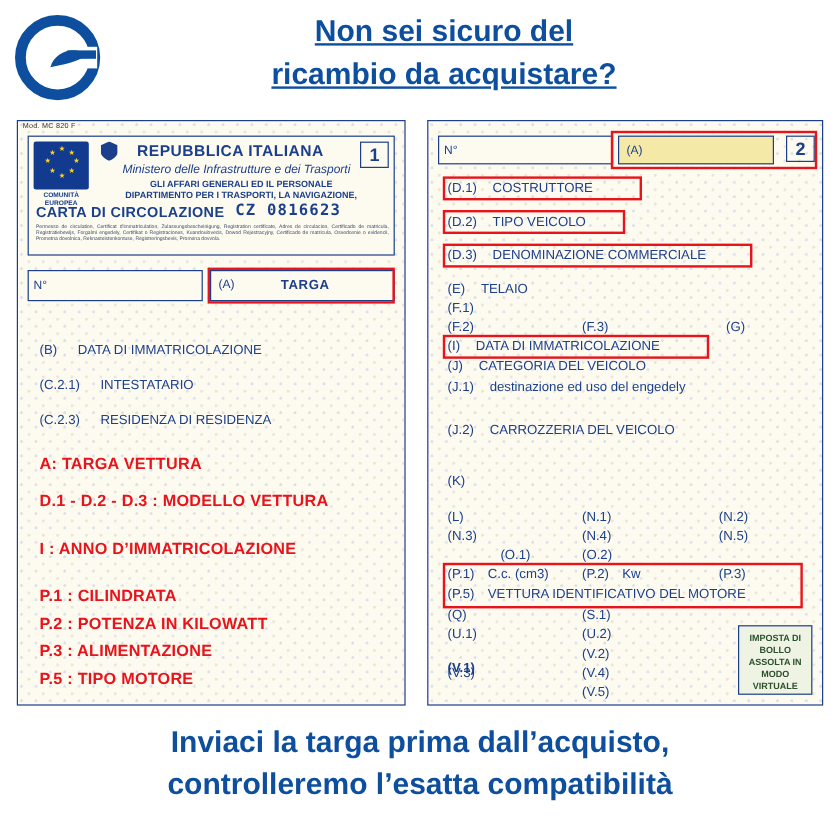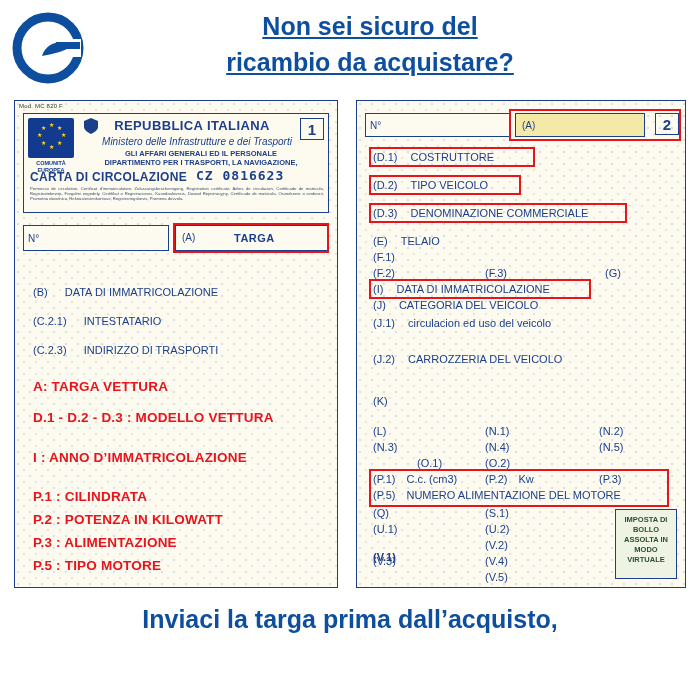--- a/index.html
+++ b/index.html
@@ -325,21 +325,21 @@
     position: absolute;
     color: #1b3f8b;
     font-size: 11px;
     white-space: nowrap;
   }
   #bollo {
     position: absolute;
     right: 8px;
     bottom: 8px;
     width: 62px;
-    height: 70px;
+    height: 58px;
     border: 1px solid #1b3f8b;
     background: #eef3e4;
     box-sizing: border-box;
     color: #2c4f2c;
     font-size: 7.5px;
     line-height: 10px;
     text-align: center;
     padding-top: 5px;
     font-weight: bold;
   }
@@ -414,21 +414,21 @@
   <div class="lf" style="left:18px;top:185px;">
     <span class="code">(B)</span>
     <span class="txt" style="margin-left:14px;">DATA DI IMMATRICOLAZIONE</span>
   </div>
   <div class="lf" style="left:18px;top:214px;">
     <span class="code">(C.2.1)</span>
     <span class="txt" style="margin-left:14px;">INTESTATARIO</span>
   </div>
   <div class="lf" style="left:18px;top:243px;">
     <span class="code">(C.2.3)</span>
-    <span class="txt" style="margin-left:14px;">INDIRIZZO DI TRASPORTI</span>
+    <span class="txt" style="margin-left:14px;">RESIDENZA DI RESIDENZA</span>
   </div>
 
   <div class="ann" style="left:18px;top:278px;">A: TARGA VETTURA</div>
   <div class="ann" style="left:18px;top:309px;">D.1 - D.2 - D.3 : MODELLO VETTURA</div>
   <div class="ann" style="left:18px;top:349px;">I : ANNO D’IMMATRICOLAZIONE</div>
   <div class="ann" style="left:18px;top:388px;">P.1 : CILINDRATA</div>
   <div class="ann" style="left:18px;top:411px;">P.2 : POTENZA IN KILOWATT</div>
   <div class="ann" style="left:18px;top:434px;">P.3 : ALIMENTAZIONE</div>
   <div class="ann" style="left:18px;top:457px;">P.5 :  TIPO MOTORE</div>
 </div>
@@ -484,21 +484,21 @@
   </div>
   <div class="redbox" style="left:12px;top:178px;width:222px;height:20px;"></div>
 
   <div class="rf" style="left:16px;top:198px;">
     <span>(J)</span>
     <span style="margin-left:10px;">CATEGORIA DEL VEICOLO</span>
   </div>
 
   <div class="rf" style="left:16px;top:216px;">
     <span>(J.1)</span>
-    <span style="margin-left:10px;">circulacion ed uso del veicolo</span>
+    <span style="margin-left:10px;">destinazione ed uso del engedely</span>
   </div>
 
   <div class="rf" style="left:16px;top:252px;">
     <span>(J.2)</span>
     <span style="margin-left:10px;">CARROZZERIA DEL VEICOLO</span>
   </div>
 
   <div class="rf" style="left:16px;top:294px;">
     <span>(K)</span>
   </div>
@@ -537,21 +537,21 @@
   <div class="rf" style="left:128px;top:372px;">
     <span>(P.2)</span>
     <span style="margin-left:8px;">Kw</span>
   </div>
   <div class="rf" style="left:242px;top:372px;">
     <span>(P.3)</span>
   </div>
 
   <div class="rf" style="left:16px;top:388px;">
     <span>(P.5)</span>
-    <span style="margin-left:8px;">NUMERO ALIMENTAZIONE DEL MOTORE</span>
+    <span style="margin-left:8px;">VETTURA IDENTIFICATIVO DEL MOTORE</span>
   </div>
   <div class="redbox" style="left:12px;top:368px;width:300px;height:38px;"></div>
 
   <div class="rf" style="left:16px;top:406px;">
     <span>(Q)</span>
   </div>
   <div class="rf" style="left:128px;top:406px;">
     <span>(S.1)</span>
   </div>
 
@@ -588,13 +588,14 @@
   </div>
   <div class="rf" style="left:128px;top:486px;">
     <span>(V.7)</span>
   </div>
 
   <div id="bollo">IMPOSTA DI BOLLO ASSOLTA IN MODO VIRTUALE</div>
 </div>
 
 <div id="footer">
   <div>Inviaci la targa prima dall’acquisto,</div>
+  <div>controlleremo l’esatta compatibilità</div>
 </div>
 
 </body></html>

